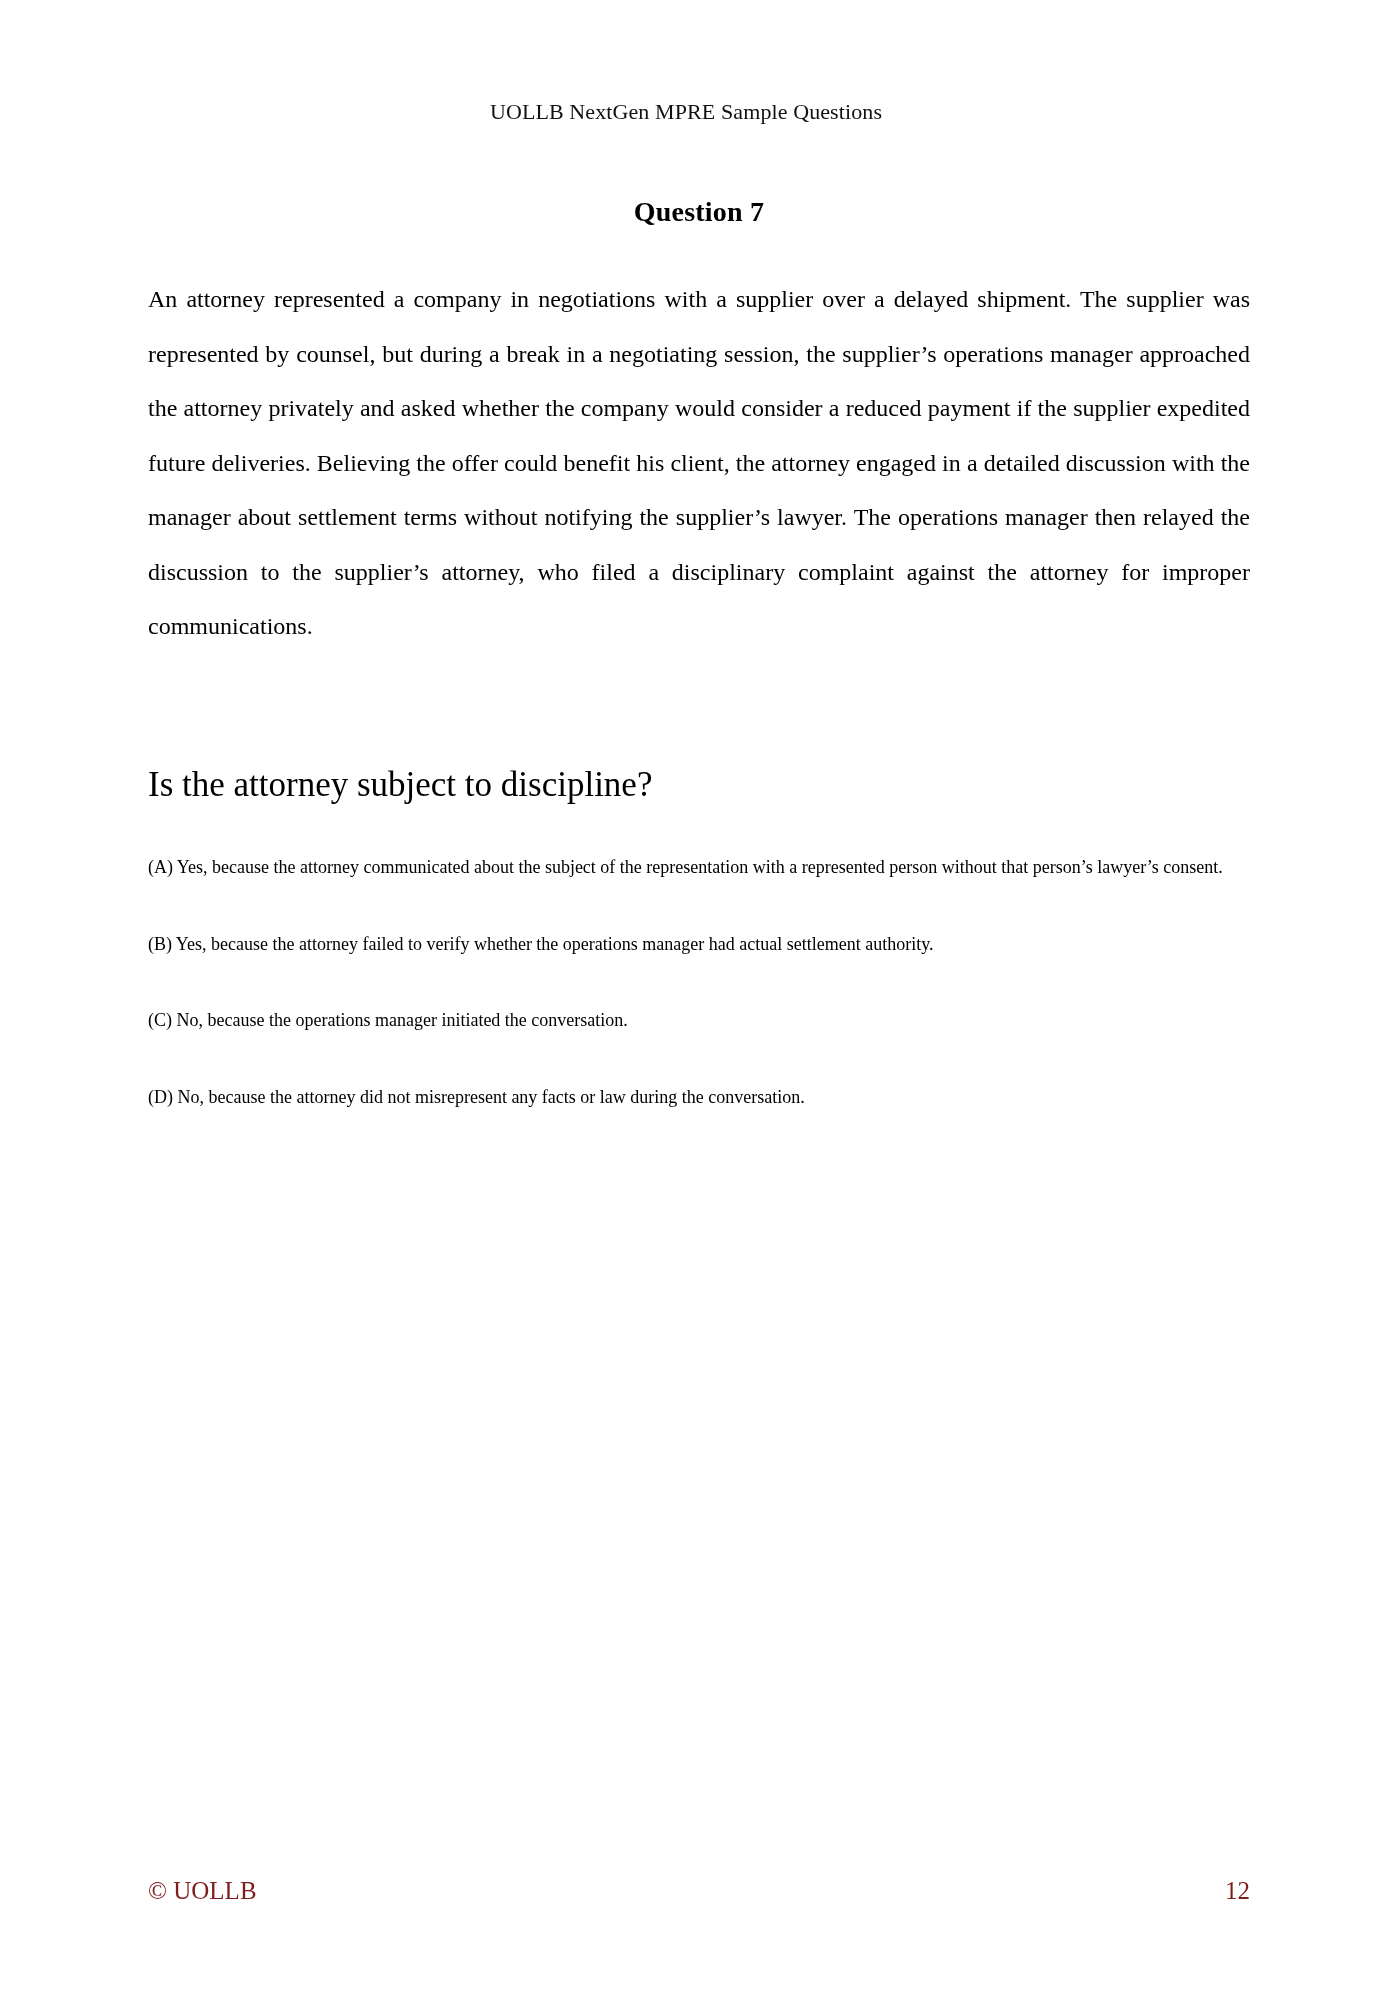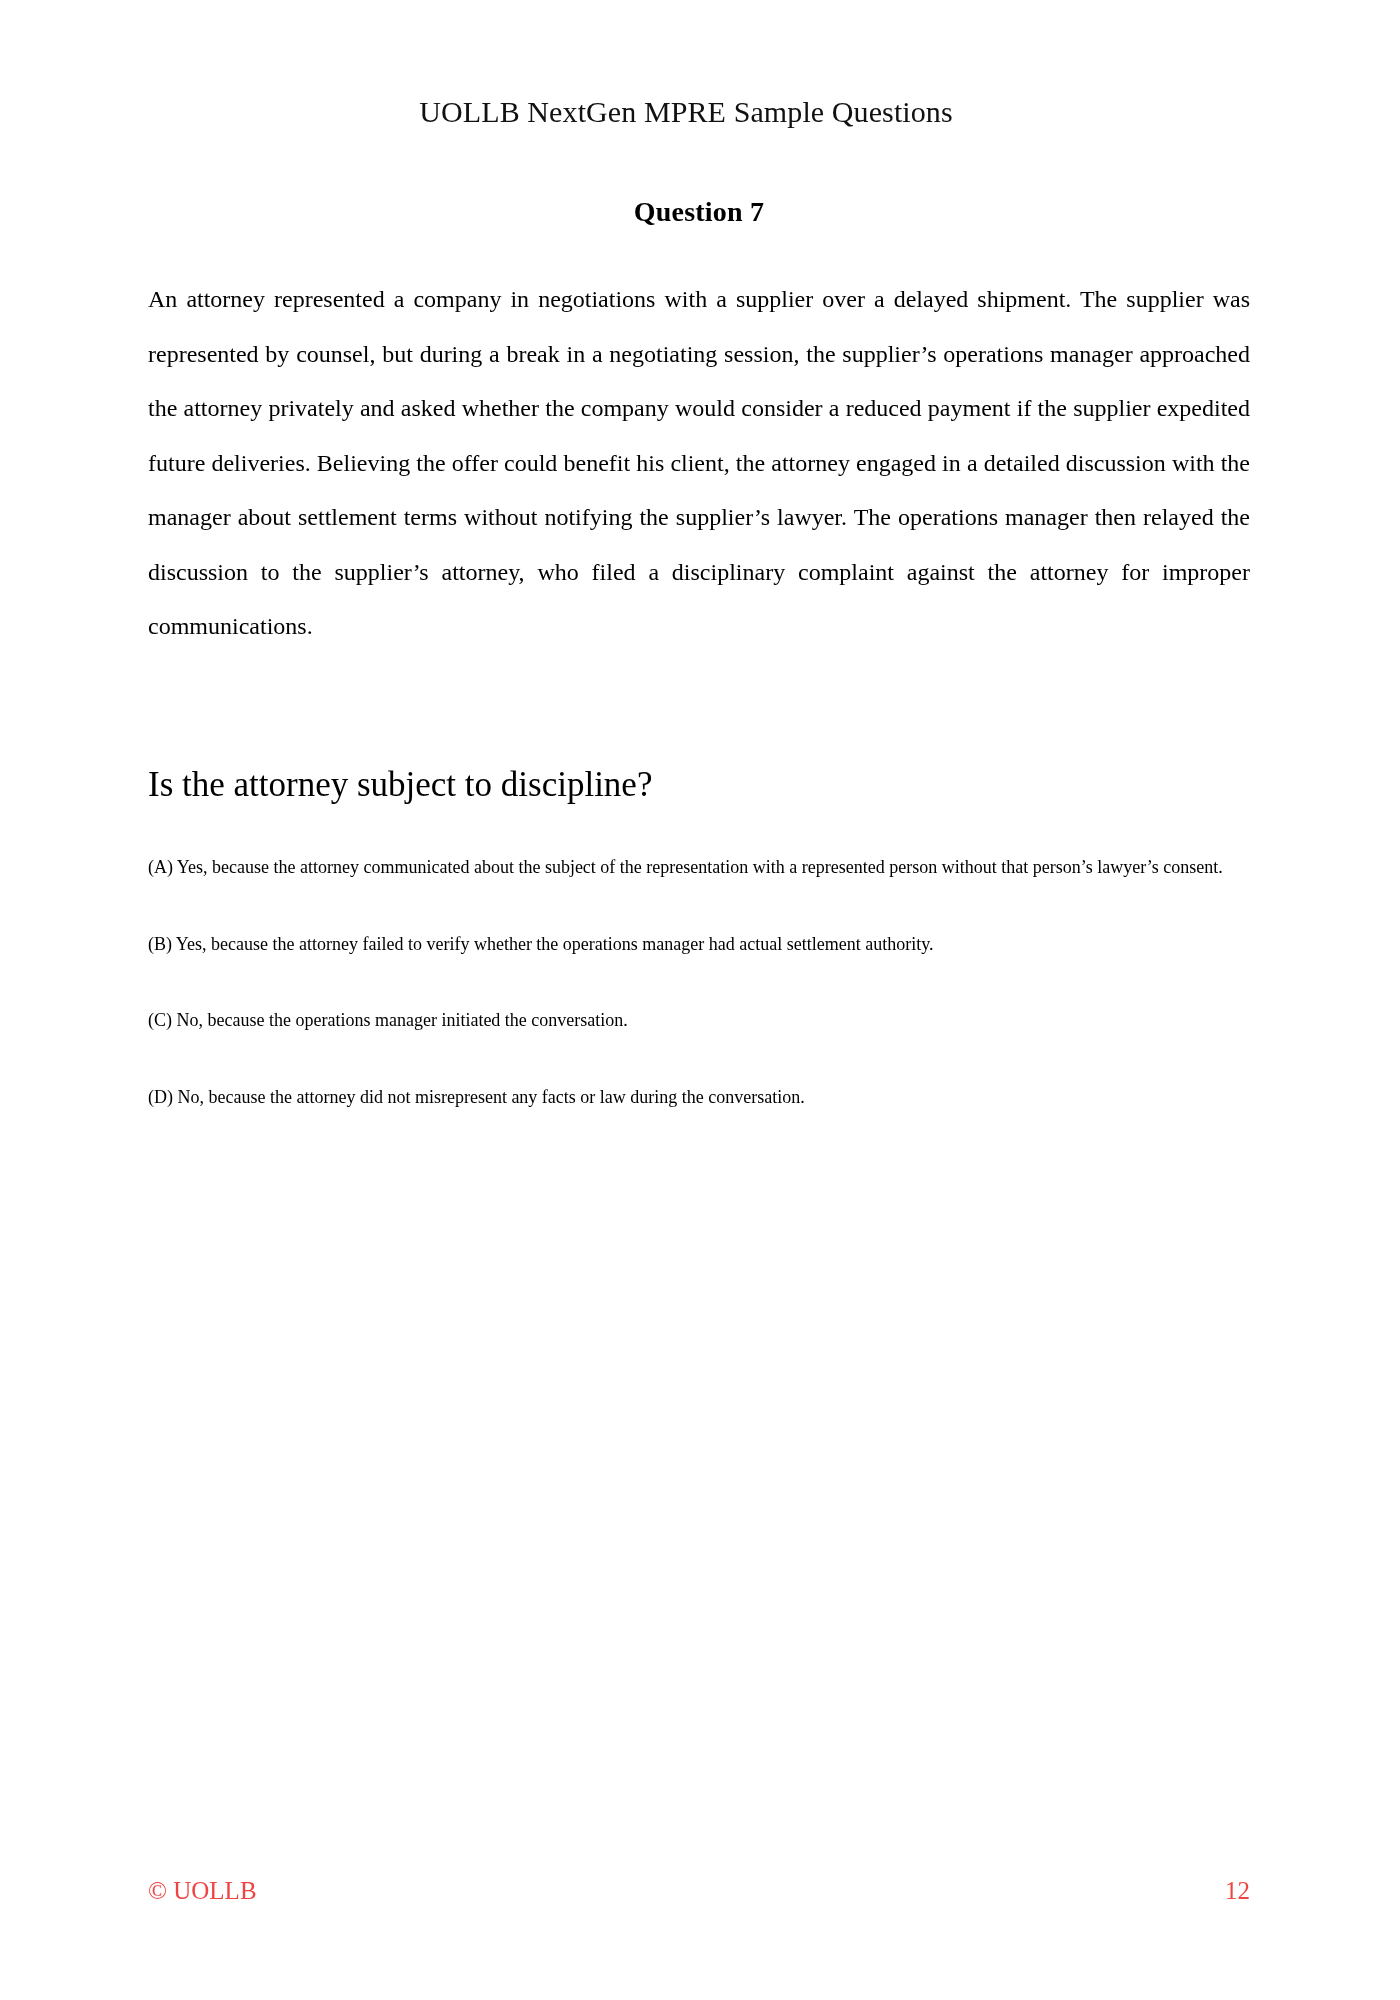--- a/index.html
+++ b/index.html
@@ -25,21 +25,21 @@
     overflow: hidden;
   }
 
   
   .running-header {
     position: absolute;
     left: 0;
     top: 96px;
     width: 1372px;
     text-align: center;
-    font-size: 30px;
+    font-size: 22px;
     line-height: 32px;
     letter-spacing: 0.1px;
     color: #111111;
   }
 
   
   .content {
     position: absolute;
     left: 148px;
     top: 190px;
@@ -98,21 +98,21 @@
   .footer {
     position: absolute;
     left: 148px;
     top: 1875px;
     width: 1102px;
     display: flex;
     justify-content: space-between;
     align-items: baseline;
     font-size: 25px;
     line-height: 32px;
-    color: #ef4444;
+    color: #7f1d1d;
   }
   .footer-left { text-align: left; }
   .footer-right { text-align: center; }
 </style>
 </head>
 <body>
 
 <div class="page">
 
   <div class="running-header">UOLLB NextGen MPRE Sample Questions</div>

